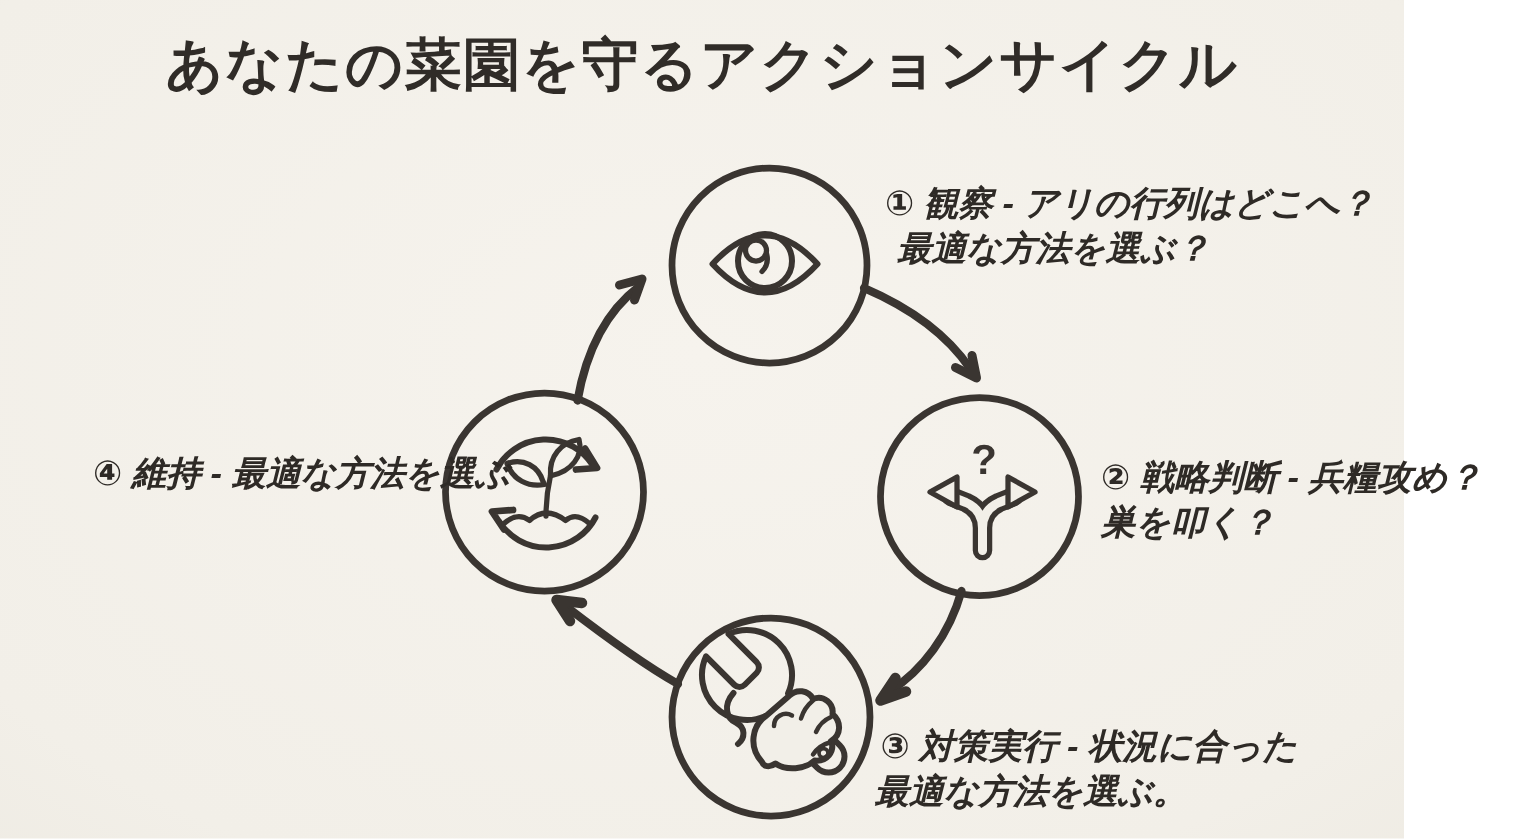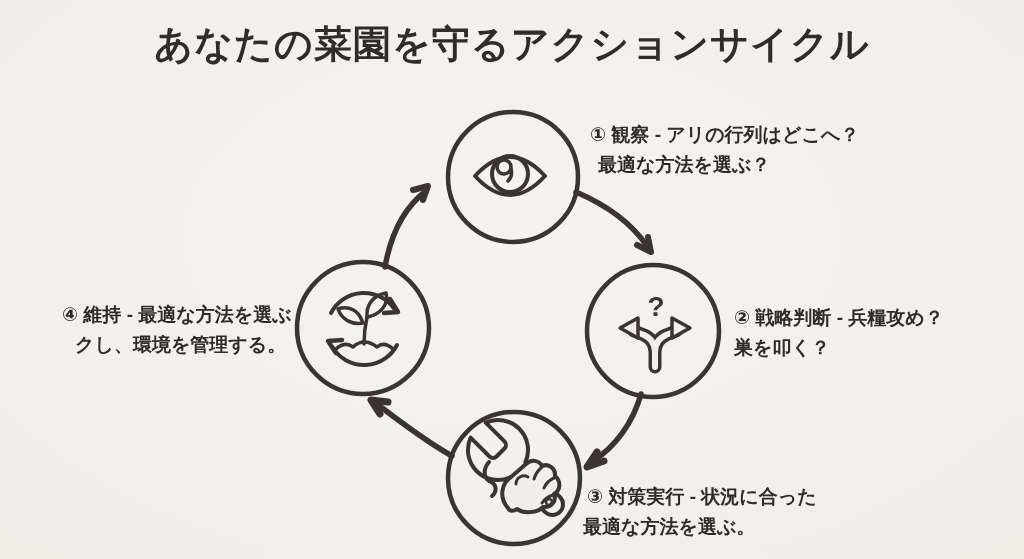--- a/index.html
+++ b/index.html
@@ -5,38 +5,38 @@
   :root{
     --bg:#f2efe8;
     --ink:#3a3531;
   }
   html,body{margin:0;padding:0;}
   body{
     width:1024px;height:559px;overflow:hidden;
     font-family:"Liberation Sans","DejaVu Sans",sans-serif;
   }
   .canvas{
-    position:relative;width:1024px;height:559px;
+    position:relative;width:936px;height:559px;
     background:radial-gradient(120% 130% at 50% 42%, #f6f3ed 0%, var(--bg) 52%, #e5e1d7 100%);
   }
   .title{
     position:absolute;top:22px;left:0;width:100%;
     text-align:center;
     font-size:38px;line-height:44px;font-weight:800;
     letter-spacing:1px;
     color:#302c28;margin:0;
   }
   .diagram-svg{
     position:absolute;left:0;top:0;width:1024px;height:559px;
     color:var(--ink);
   }
   .step-label{
     position:absolute;
-    font-size:19px;line-height:30px;font-weight:700;
-    color:#2e2a26;white-space:nowrap;
+    font-size:23px;line-height:30px;font-weight:700;
+    color:#2e2a26;white-space:nowrap;font-style:italic;
   }
   .step-label span{display:block;}
   #label-observe{left:590px;top:120px;}
   #label-observe .line-2{margin-left:8px;}
   #label-strategy{left:734px;top:303px;}
   #label-execute{left:583px;top:482px;}
   #label-execute .line-1{margin-left:4px;}
   #label-maintain{left:62px;top:300px;}
   #label-maintain .line-2{margin-left:13px;}
 
@@ -121,16 +121,15 @@
     <span class="line-2">最適な方法を選ぶ。</span>
   </div>
 
   <div class="step-label" id="label-strategy">
     <span class="line-1">② 戦略判断 - 兵糧攻め？</span>
     <span class="line-2">巣を叩く？</span>
   </div>
 
   <div class="step-label" id="label-maintain">
     <span class="line-1">④ 維持 - 最適な方法を選ぶ</span>
-    <span class="line-2">クし、環境を管理する。</span>
   </div>
 
 </div>
 
 </body></html>

